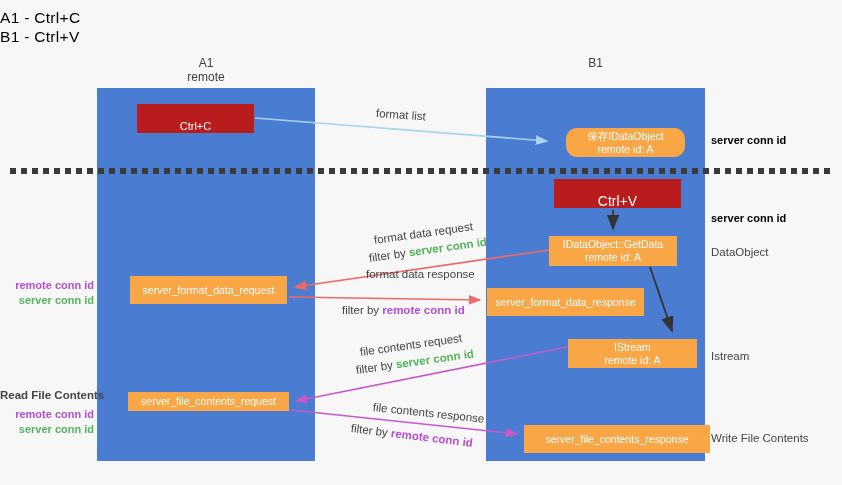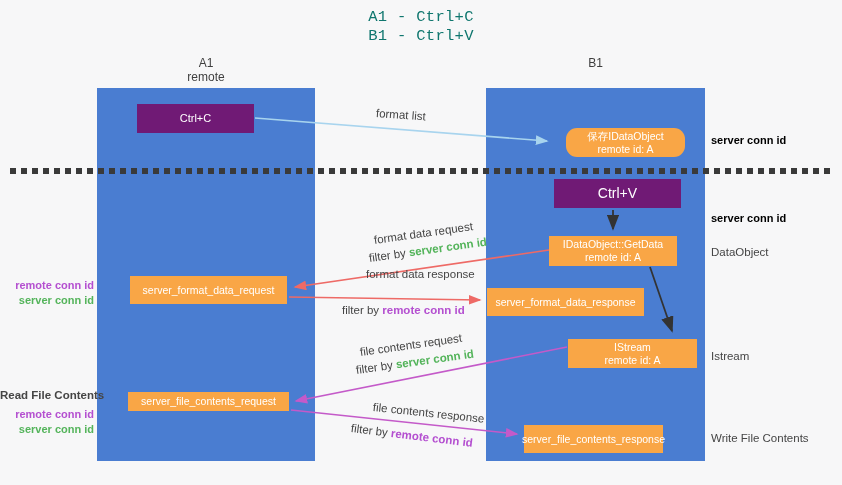--- a/index.html
+++ b/index.html
@@ -8,24 +8,23 @@
     background:#f7f7f8;
   }
   .canvas{
     position:relative;
     width:842px;height:485px;
     background:#f7f7f8;
     overflow:hidden;
   }
   .title{
     position:absolute;left:0;top:8px;width:842px;
-    text-align:center;color:#0f766e;
+    text-align:left;color:#000000;
     font-size:15.5px;line-height:19px;
     letter-spacing:.3px;
-    font-family:Liberation Mono, monospace;
   }
   .col-header{
     position:absolute;top:56px;
     text-align:center;color:#3f3f3f;
     font-size:12px;line-height:14px;
   }
   .col-header.a{left:97px;width:218px;}
   .col-header.b{left:486px;width:219px;}
   .lane{
     position:absolute;top:88px;height:373px;
@@ -38,21 +37,21 @@
     background:repeating-linear-gradient(90deg,#3a3a3a 0 6px,transparent 6px 11px);
     z-index:3;
   }
   .arrows{position:absolute;left:0;top:0;z-index:4;}
   .node{
     position:absolute;z-index:5;
     display:flex;flex-direction:column;align-items:center;justify-content:center;
     color:#fff;text-align:center;
     font-size:10.5px;line-height:13px;
   }
-  .node.green{background:#701a75;}
+  .node.green{background:#b91c1c;justify-content:flex-end;}
   .node.orange{background:#f9a646;}
   .node .l1{white-space:nowrap;}
   .lbl{
     position:absolute;z-index:6;
     font-size:11.5px;color:#454545;white-space:nowrap;
   }
   .lbl b.gr{color:#54b45b;}
   .lbl b.pu{color:#b44fd0;}
   .side{
     position:absolute;z-index:6;
@@ -142,21 +141,21 @@
 
   <div class="node orange" style="left:568px;top:339px;width:129px;height:29px;">
     <span class="l1">IStream</span>
     <span class="l1">remote id: A</span>
   </div>
 
   <div class="node orange" style="left:128px;top:392px;width:161px;height:19px;">
     <span class="l1">server_file_contents_request</span>
   </div>
 
-  <div class="node orange" style="left:524px;top:425px;width:139px;height:28px;">
+  <div class="node orange" style="left:524px;top:425px;width:186px;height:28px;">
     <span class="l1">server_file_contents_response</span>
   </div>
 
   <div class="lbl rot-p4" style="left:376px;top:107px;">format list</div>
 
   <div class="lbl rot-n8" style="left:374px;top:234px;">format data request</div>
   <div class="lbl rot-n8" style="left:369px;top:252px;"><span>filter by </span><b class="gr">server conn id</b></div>
 
   <div class="lbl" style="left:366px;top:268px;">format data response</div>
   <div class="lbl" style="left:342px;top:304px;"><span>filter by </span><b class="pu">remote conn id</b></div>

